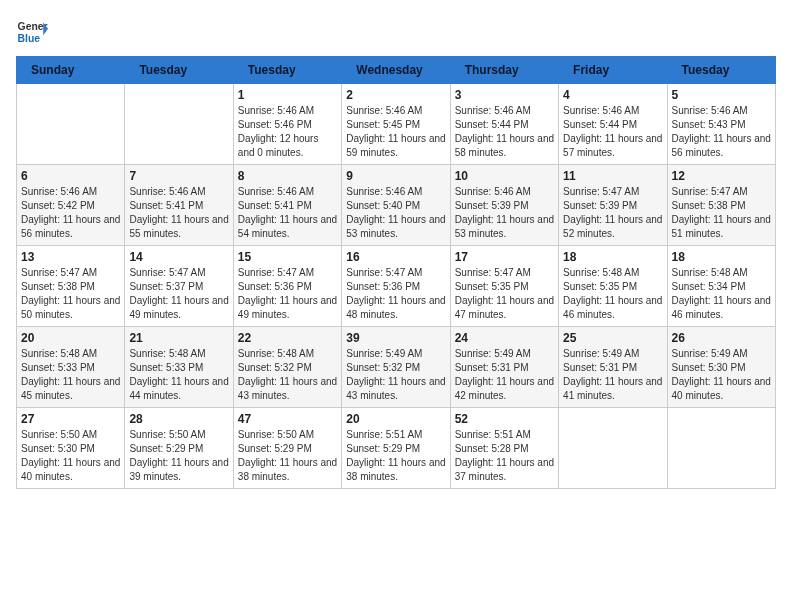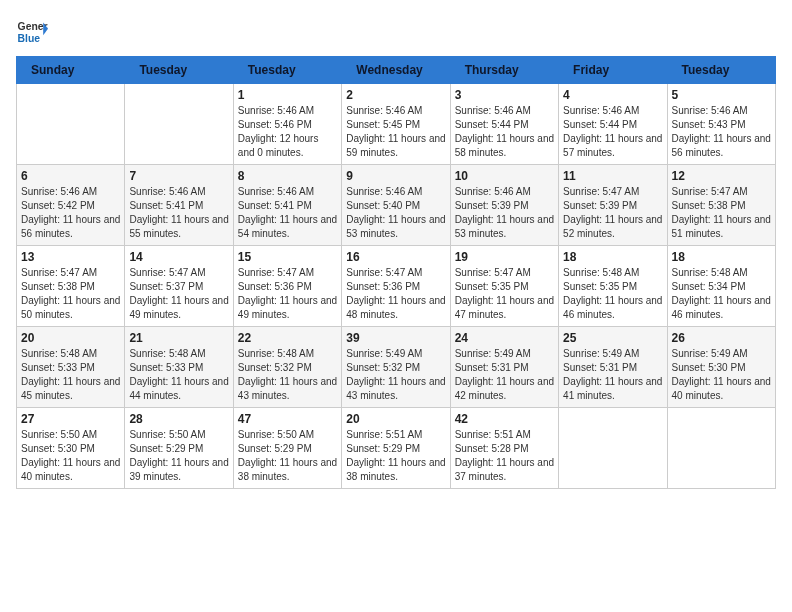--- a/index.html
+++ b/index.html
@@ -172,21 +172,21 @@
         </td>
         <td>
           <div class="day-num">15</div>
           <div class="day-info">Sunrise: 5:47 AM<br>Sunset: 5:36 PM<br>Daylight: 11 hours and 49 minutes.</div>
         </td>
         <td>
           <div class="day-num">16</div>
           <div class="day-info">Sunrise: 5:47 AM<br>Sunset: 5:36 PM<br>Daylight: 11 hours and 48 minutes.</div>
         </td>
         <td>
-          <div class="day-num">19</div>
+          <div class="day-num">17</div>
           <div class="day-info">Sunrise: 5:47 AM<br>Sunset: 5:35 PM<br>Daylight: 11 hours and 47 minutes.</div>
         </td>
         <td>
           <div class="day-num">18</div>
           <div class="day-info">Sunrise: 5:48 AM<br>Sunset: 5:35 PM<br>Daylight: 11 hours and 46 minutes.</div>
         </td>
         <td>
           <div class="day-num">18</div>
           <div class="day-info">Sunrise: 5:48 AM<br>Sunset: 5:34 PM<br>Daylight: 11 hours and 46 minutes.</div>
         </td>
@@ -232,20 +232,20 @@
         </td>
         <td>
           <div class="day-num">47</div>
           <div class="day-info">Sunrise: 5:50 AM<br>Sunset: 5:29 PM<br>Daylight: 11 hours and 38 minutes.</div>
         </td>
         <td>
           <div class="day-num">20</div>
           <div class="day-info">Sunrise: 5:51 AM<br>Sunset: 5:29 PM<br>Daylight: 11 hours and 38 minutes.</div>
         </td>
         <td>
-          <div class="day-num">42</div>
+          <div class="day-num">52</div>
           <div class="day-info">Sunrise: 5:51 AM<br>Sunset: 5:28 PM<br>Daylight: 11 hours and 37 minutes.</div>
         </td>
         <td class="empty-cell"></td>
         <td class="empty-cell"></td>
       </tr>
     </tbody>
 </table>
 
 </body></html>

